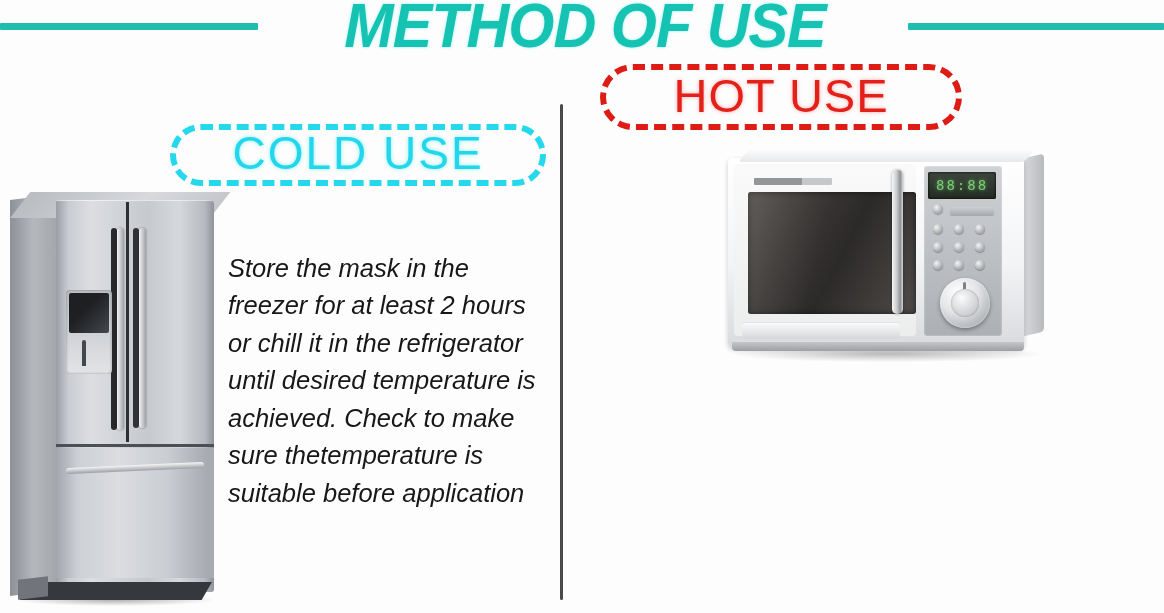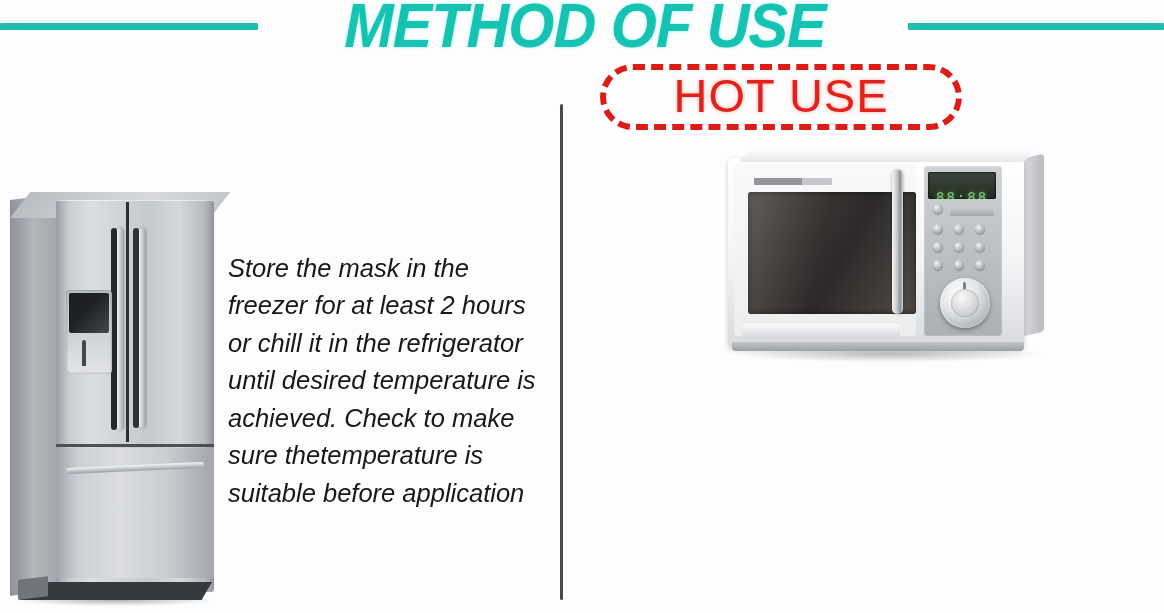--- a/index.html
+++ b/index.html
@@ -348,21 +348,20 @@
   }
   .mw-digits {
     position: absolute;
     left: 8px; top: 5px;
     font-family: "DejaVu Sans Mono", monospace;
     font-size: 14px;
     letter-spacing: 2px;
     color: #8fe58c;
     opacity: .82;
     text-shadow: 0 0 4px #5ad05a;
-    margin-top: 12px;
   }
   .mw-btn-row {
     position: absolute;
     display: flex;
     gap: 11px;
     left: 9px;
   }
   .mw-btn {
     width: 10px; height: 10px;
     border-radius: 50%;
@@ -419,20 +418,23 @@
 <div id="page">
 
   <div id="header">
     <div class="rule left"></div>
     <div id="page-title">METHOD OF USE</div>
     <div class="rule right"></div>
   </div>
 
   <div id="column-divider"></div>
 
+  <div id="badge-cold" class="badge">
+    <span class="badge-label">COLD USE</span>
+  </div>
 
   <div id="fridge">
     <div class="fr-shadow"></div>
     <div class="fr-side"></div>
     <div class="fr-top"></div>
     <div class="fr-body"></div>
     <div class="fr-door-split"></div>
     <div class="fr-handle-dark"></div>
     <div class="fr-handle h1"></div>
     <div class="fr-handle-dark2"></div>

